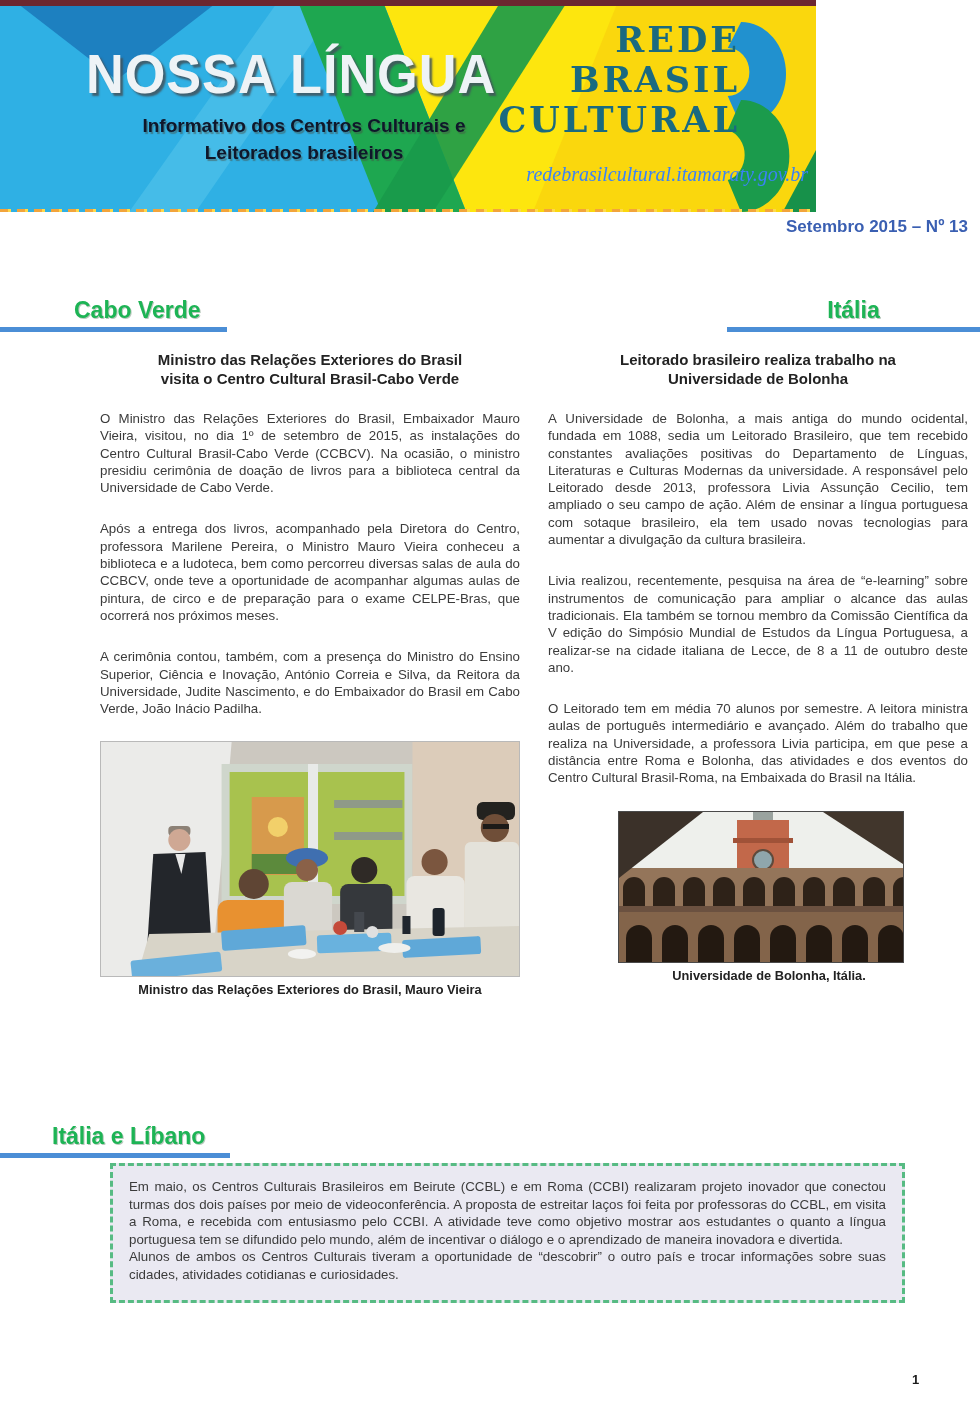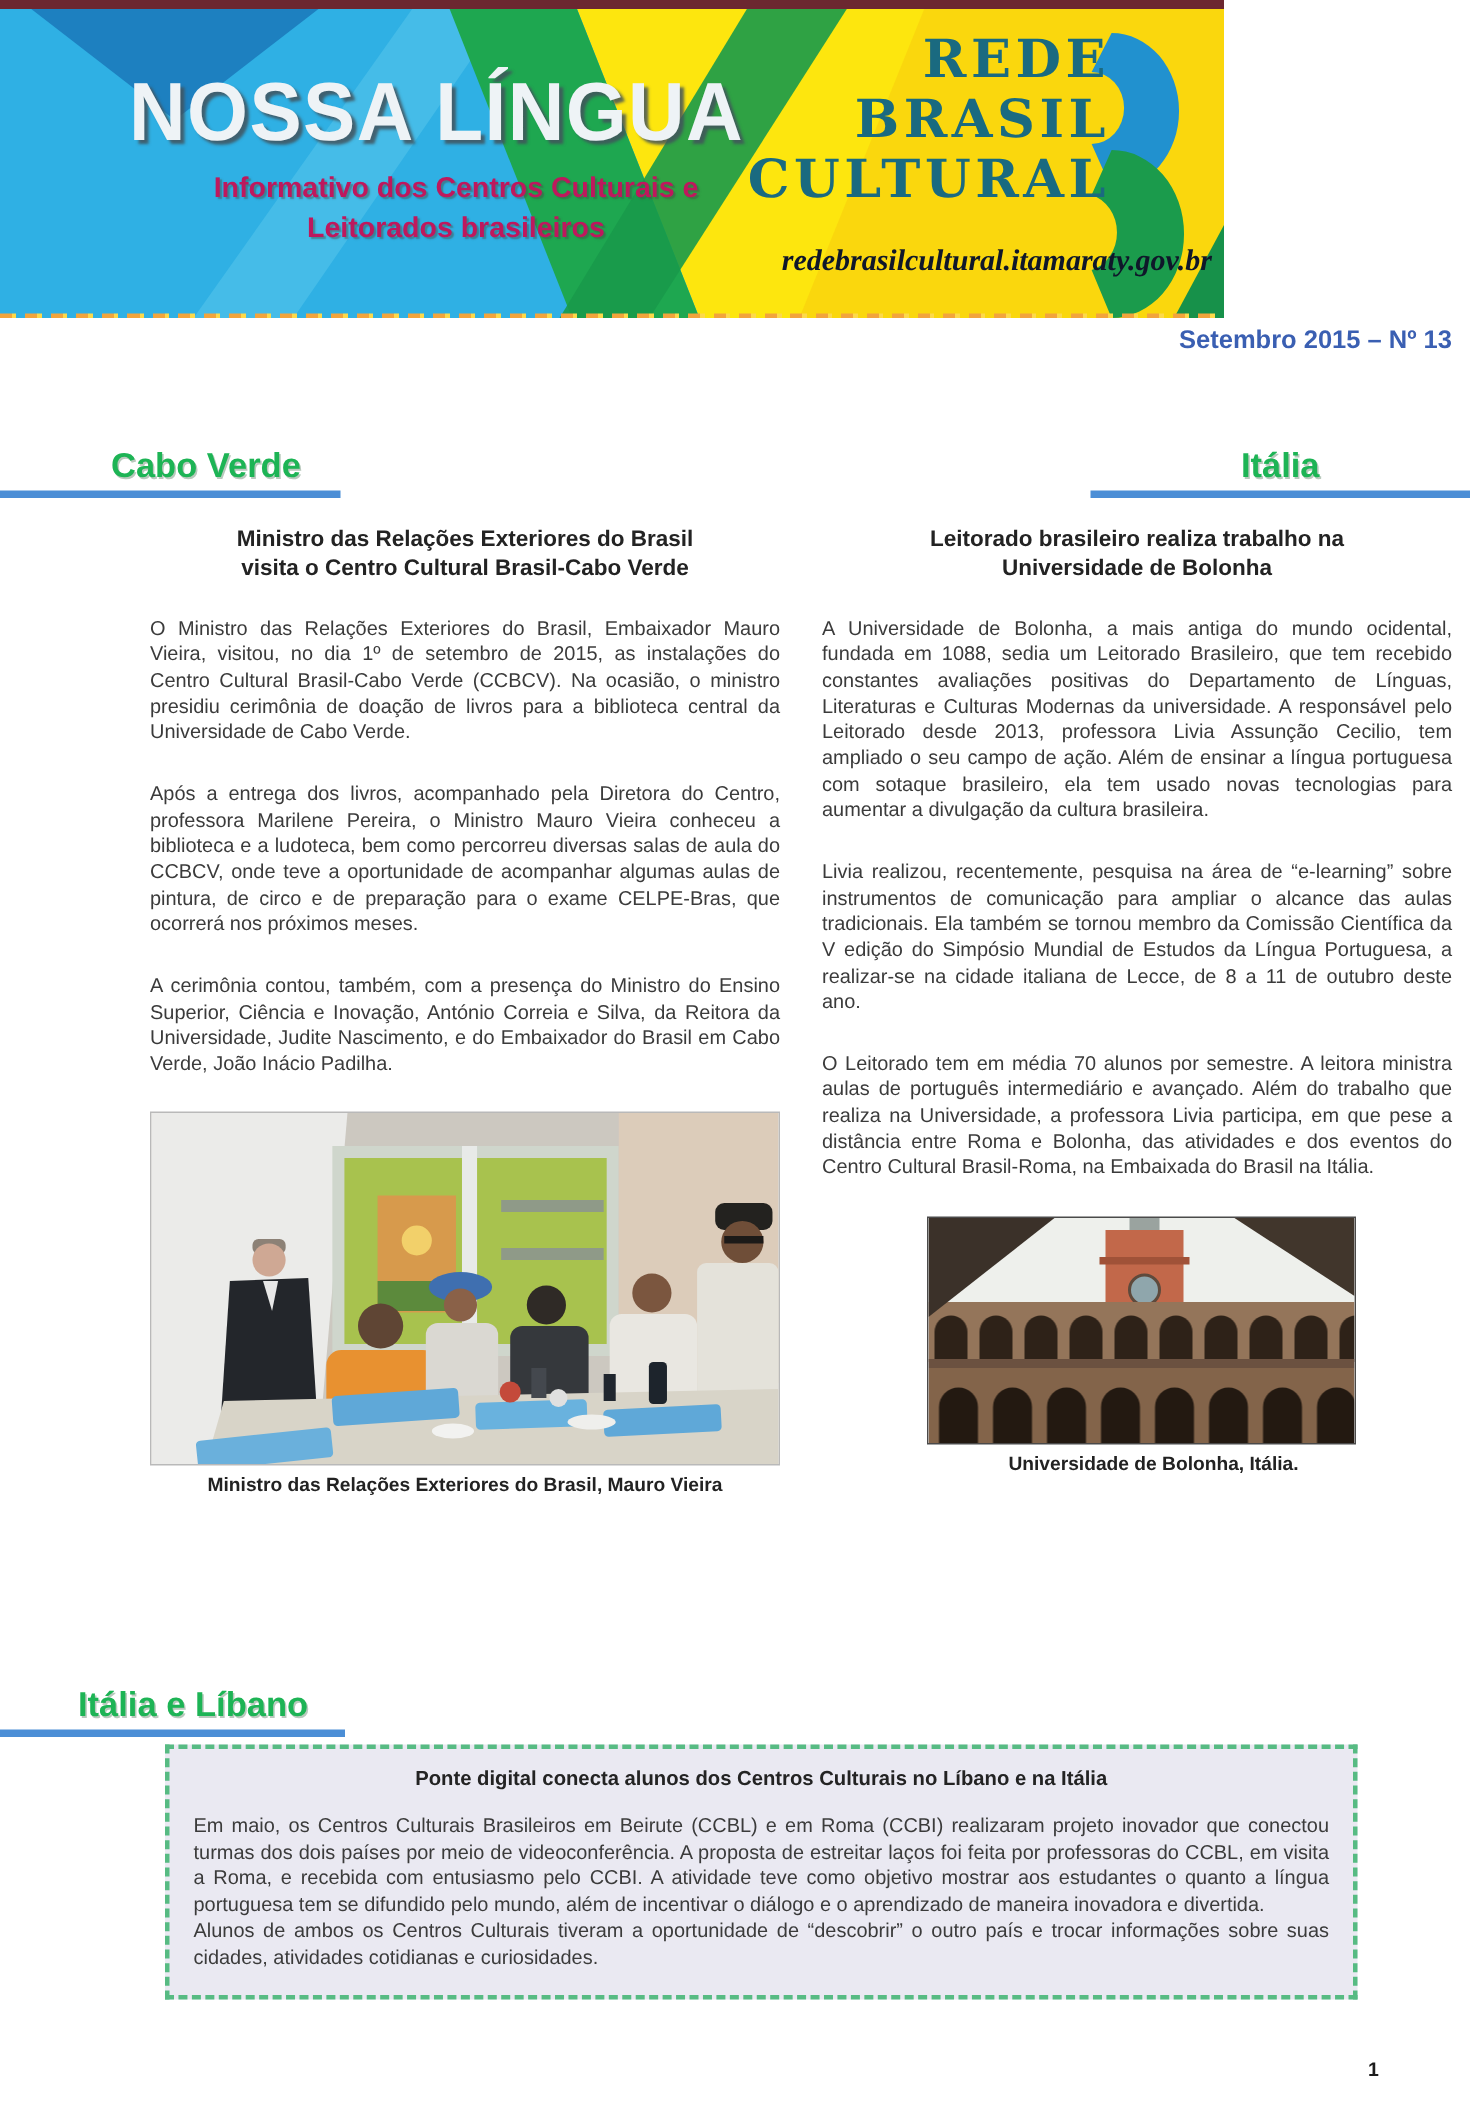--- a/index.html
+++ b/index.html
@@ -8,27 +8,27 @@
 
   
   .banner { position:absolute; left:0; top:0; width:816px; height:212px; }
   .banner > svg { position:absolute; left:0; top:0; width:100%; height:100%; }
   .banner-dashes { position:absolute; left:0; top:209px; width:100%; height:3px;
     background:repeating-linear-gradient(90deg,#f2a43c 0 8px,#fdd94a 8px 11px,rgba(0,0,0,0) 11px 17px); }
   .nl-title { position:absolute; left:86px; top:42px; font-size:55px; font-weight:bold;
     color:#eef3f6; letter-spacing:1px; white-space:nowrap; transform:scaleX(.95);
     transform-origin:left top; text-shadow:3px 3px 2px rgba(66,82,92,.85); }
   .nl-sub { position:absolute; left:118px; top:112px; width:372px; text-align:center;
-    font-size:19px; font-weight:bold; color:#be185d; line-height:27px;
+    font-size:19px; font-weight:bold; color:#0f172a; line-height:27px;
     text-shadow:1.5px 1.5px 1px rgba(70,80,70,.5); }
   .brand { position:absolute; top:20px; right:76px; text-align:right;
     font-family:"DejaVu Serif", serif; font-weight:bold; font-size:35px; line-height:40px;
     color:#1a6a80; letter-spacing:3px; }
   .brand-url { position:absolute; top:163px; right:8px; font-family:"Liberation Serif", serif;
-    font-style:italic; font-weight:bold; font-size:20px; color:#0f172a; }
+    font-style:italic; font-weight:normal; font-size:20px; color:#3b82f6; }
 
   .issue-date { position:absolute; top:217px; right:12px; font-size:17px; font-weight:bold; color:#3a5fb2; }
 
   
   .sec { position:absolute; font-size:23px; font-weight:bold; color:#1db455;
     text-shadow:1px 1px 0 #b9c9bd; border-bottom:5px solid #4b8ed6; padding-bottom:3px;
     box-sizing:border-box;margin-top:27px; }
   .sec-cabo   { left:0;   top:270px;  width:227px; padding-left:74px; }
   .sec-italia { left:727px; top:270px; width:253px; text-align:center; }
   .sec-libano { left:0;   top:1096px; width:230px; padding-left:52px; }
@@ -178,20 +178,19 @@
         <polygon points="0,0 84,0 0,66" fill="#3b3129"></polygon>
         <polygon points="284,0 204,0 284,52" fill="#41362c"></polygon>
       </svg>
       <div class="caption">Universidade de Bolonha, Itália.</div>
     </div>
   </section>
 
   <div class="sec sec-libano">Itália e Líbano</div>
 
   <section class="note-box">
-    <h3 class="note-title">Ponte digital conecta alunos dos Centros Culturais no Líbano e na Itália</h3>
     <p>Em maio, os Centros Culturais Brasileiros em Beirute (CCBL) e em Roma (CCBI) realizaram projeto inovador que conectou turmas dos dois países por meio de videoconferência. A proposta de estreitar laços foi feita por professoras do CCBL, em visita a Roma, e recebida com entusiasmo pelo CCBI. A atividade teve como objetivo mostrar aos estudantes o quanto a língua portuguesa tem se difundido pelo mundo, além de incentivar o diálogo e o aprendizado de maneira inovadora e divertida.</p>
     <p>Alunos de ambos os Centros Culturais tiveram a oportunidade de “descobrir” o outro país e trocar informações sobre suas cidades, atividades cotidianas e curiosidades.</p>
   </section>
 
   <div class="page-num">1</div>
 
 </div>
 
 </body></html>

